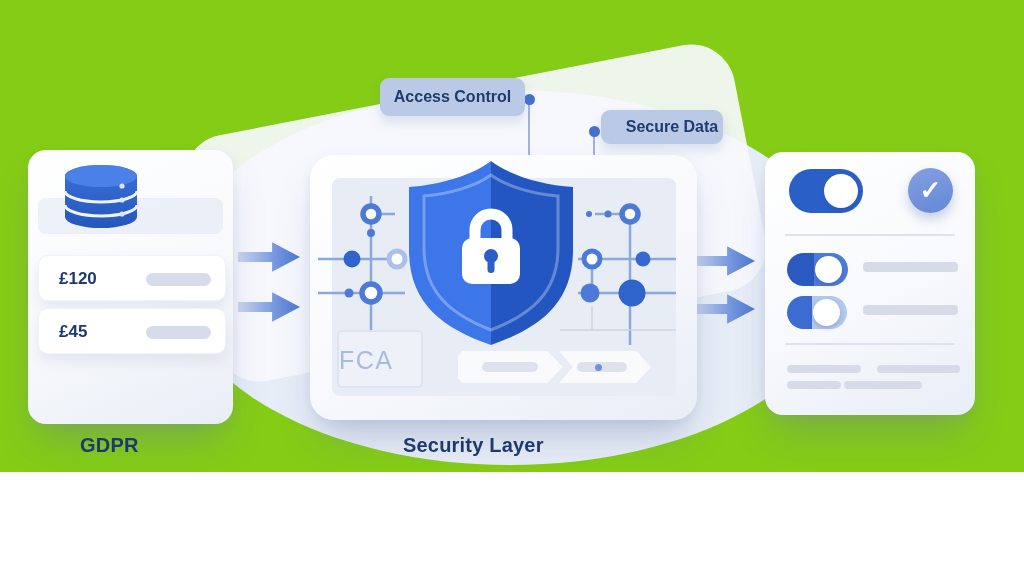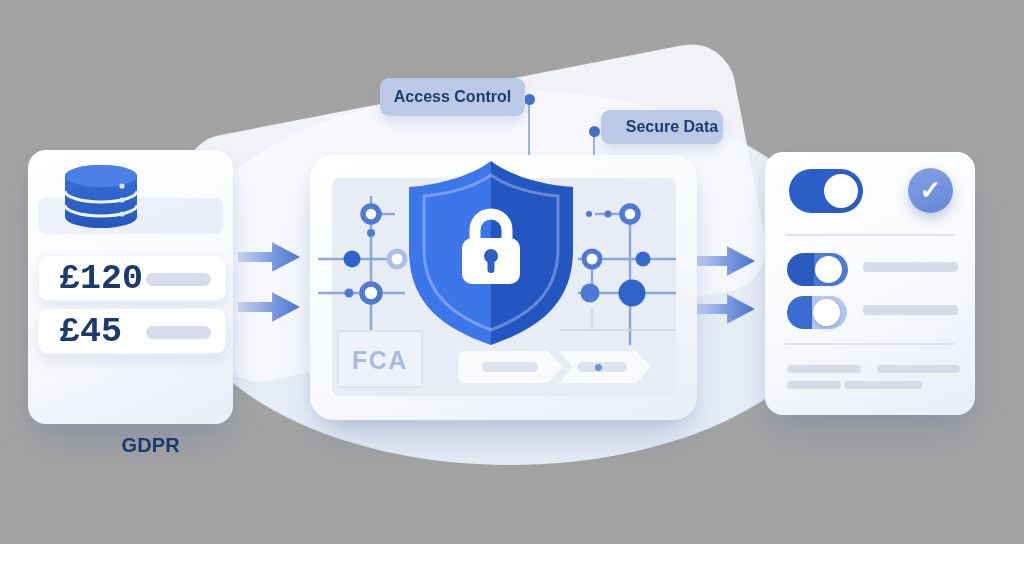--- a/index.html
+++ b/index.html
@@ -1,19 +1,19 @@
 <!DOCTYPE html>
 <html><head>
 <meta charset="utf-8">
 <style>
   * { margin:0; padding:0; box-sizing:border-box; }
   html,body { background:#ffffff; }
   .stage {
-    position:relative; width:1024px; height:544px; overflow:hidden;
-    background:#a3a3a3;
+    position:relative; width:1024px; height:472px; overflow:hidden;
+    background:#84cc16;
     font-family:"Liberation Sans", sans-serif;
   }
   .abs { position:absolute; }
 
   
   .bg-ellipse { left:175px; top:90px; width:670px; height:375px;
     background:#e7edf6; border-radius:50%; }
   .bg-poly { left:195px; top:88px; width:560px; height:250px;
     background:#f7f9fd; border-radius:44px; transform:rotate(-11deg); opacity:.92; }
 
@@ -21,43 +21,43 @@
   .card { border-radius:18px;
     background:linear-gradient(155deg,#ffffff 0%,#f7f9fc 55%,#e9edf6 100%);
     box-shadow:0 24px 38px -10px rgba(96,118,165,.35), 0 4px 10px rgba(120,140,180,.12); }
   .card-mid { border-radius:24px; }
 
   
   .band { background:rgba(212,221,238,.38); border-radius:8px; }
   .row { background:#ffffff; border-radius:10px;
     box-shadow:0 7px 14px rgba(110,130,170,.14); border:1px solid #f0f3f9; }
   .amount { position:absolute; left:20px; top:0; height:46px; line-height:46px;
-    font-size:35px; font-weight:700; color:#1c3a6f;font-family:Liberation Mono, monospace; }
+    font-size:17px; font-weight:700; color:#1c3a6f; }
   .pill { position:absolute; background:#d6dce9; border-radius:7px; }
 
   
-  .stage-label { text-align:right; font-size:20px; font-weight:600;
+  .stage-label { text-align:left; font-size:20px; font-weight:600;
     color:#1d3a6e; letter-spacing:.2px; }
 
   
   .callout { background:#b9c9e6; border-radius:9px; text-align:center;
     font-size:16px; font-weight:600; color:#1e3c6e;
     box-shadow:0 6px 12px rgba(110,130,175,.22); }
   .conn-dot { width:11px; height:11px; border-radius:50%; background:#4470cd; }
   .conn-line { width:2px; background:#9db4de; }
 
   
   .arrow { background:linear-gradient(90deg,#ccd8f1 0%,#7d9ce0 55%,#4b76d2 100%);
     clip-path:polygon(0 34%,55% 34%,55% 4%,100% 50%,55% 96%,55% 66%,0 66%); }
 
   
   .inset { background:#e8ecf4; border-radius:8px; }
   .fca-box { border:2px solid #dde3ef; border-radius:5px;
-    background:rgba(255,255,255,.28); text-align:center;
-    font-size:25px; font-weight:700; color:#a5bbdf; letter-spacing:1.5px;
+    background:rgba(255,255,255,.28); 
+    font-size:25px; font-weight:400; color:#a5bbdf; letter-spacing:1.5px;
     line-height:56px; }
   .chev { background:#f8fafc;
     filter:drop-shadow(0 4px 5px rgba(120,140,180,.28)); }
   .chev1 { clip-path:polygon(4% 0,85% 0,100% 50%,85% 100%,4% 100%,0 85%,0 15%); }
   .chev2 { clip-path:polygon(0 0,84% 0,100% 50%,84% 100%,0 100%,15% 50%); }
   .chev .pill { background:#dde2ec; }
   .chev-dot { position:absolute; width:7px; height:7px; border-radius:50%;
     background:#6f93d8; }
 
   
@@ -180,20 +180,21 @@
         </linearGradient>
       </defs>
       <path d="M86,3 C104,17 137,27 168,29 L168,92 C168,145 135,170 86,187 C37,170 4,145 4,92 L4,29 C35,27 68,17 86,3 Z" fill="url(#shg)"></path>
       <path d="M86,17 C101,28 127,36 153,38 L153,90 C153,134 127,156 86,172 C45,156 19,134 19,90 L19,38 C45,36 71,28 86,17 Z" fill="none" stroke="rgba(255,255,255,0.30)" stroke-width="3"></path>
       <path d="M70,80 v-8 a16,16 0 0 1 32,0 v8" fill="none" stroke="#ffffff" stroke-width="11" stroke-linecap="round"></path>
       <rect x="57" y="80" width="58" height="46" rx="10" fill="#ffffff"></rect>
       <circle cx="86" cy="98" r="7" fill="#2b5ec6"></circle>
       <rect x="82.5" y="101" width="7" height="14" rx="3.5" fill="#2b5ec6"></rect>
     </svg>
   </div>
+  <div class="abs stage-label" style="left:403px; top:434px; width:200px;">Security Layer</div>
 
   <div class="abs card" style="left:765px; top:152px; width:210px; height:263px;">
 
     <div class="toggle" style="left:24px; top:17px; width:74px; height:44px; background:#2b5fc8;">
       <div class="knob" style="left:35px; top:5px; width:34px; height:34px;"></div>
     </div>
     <div class="check-circle" style="left:143px; top:16px; width:45px; height:45px; line-height:45px;">✓</div>
 
     <div class="divider" style="left:20px; top:82px; width:170px;"></div>
 

